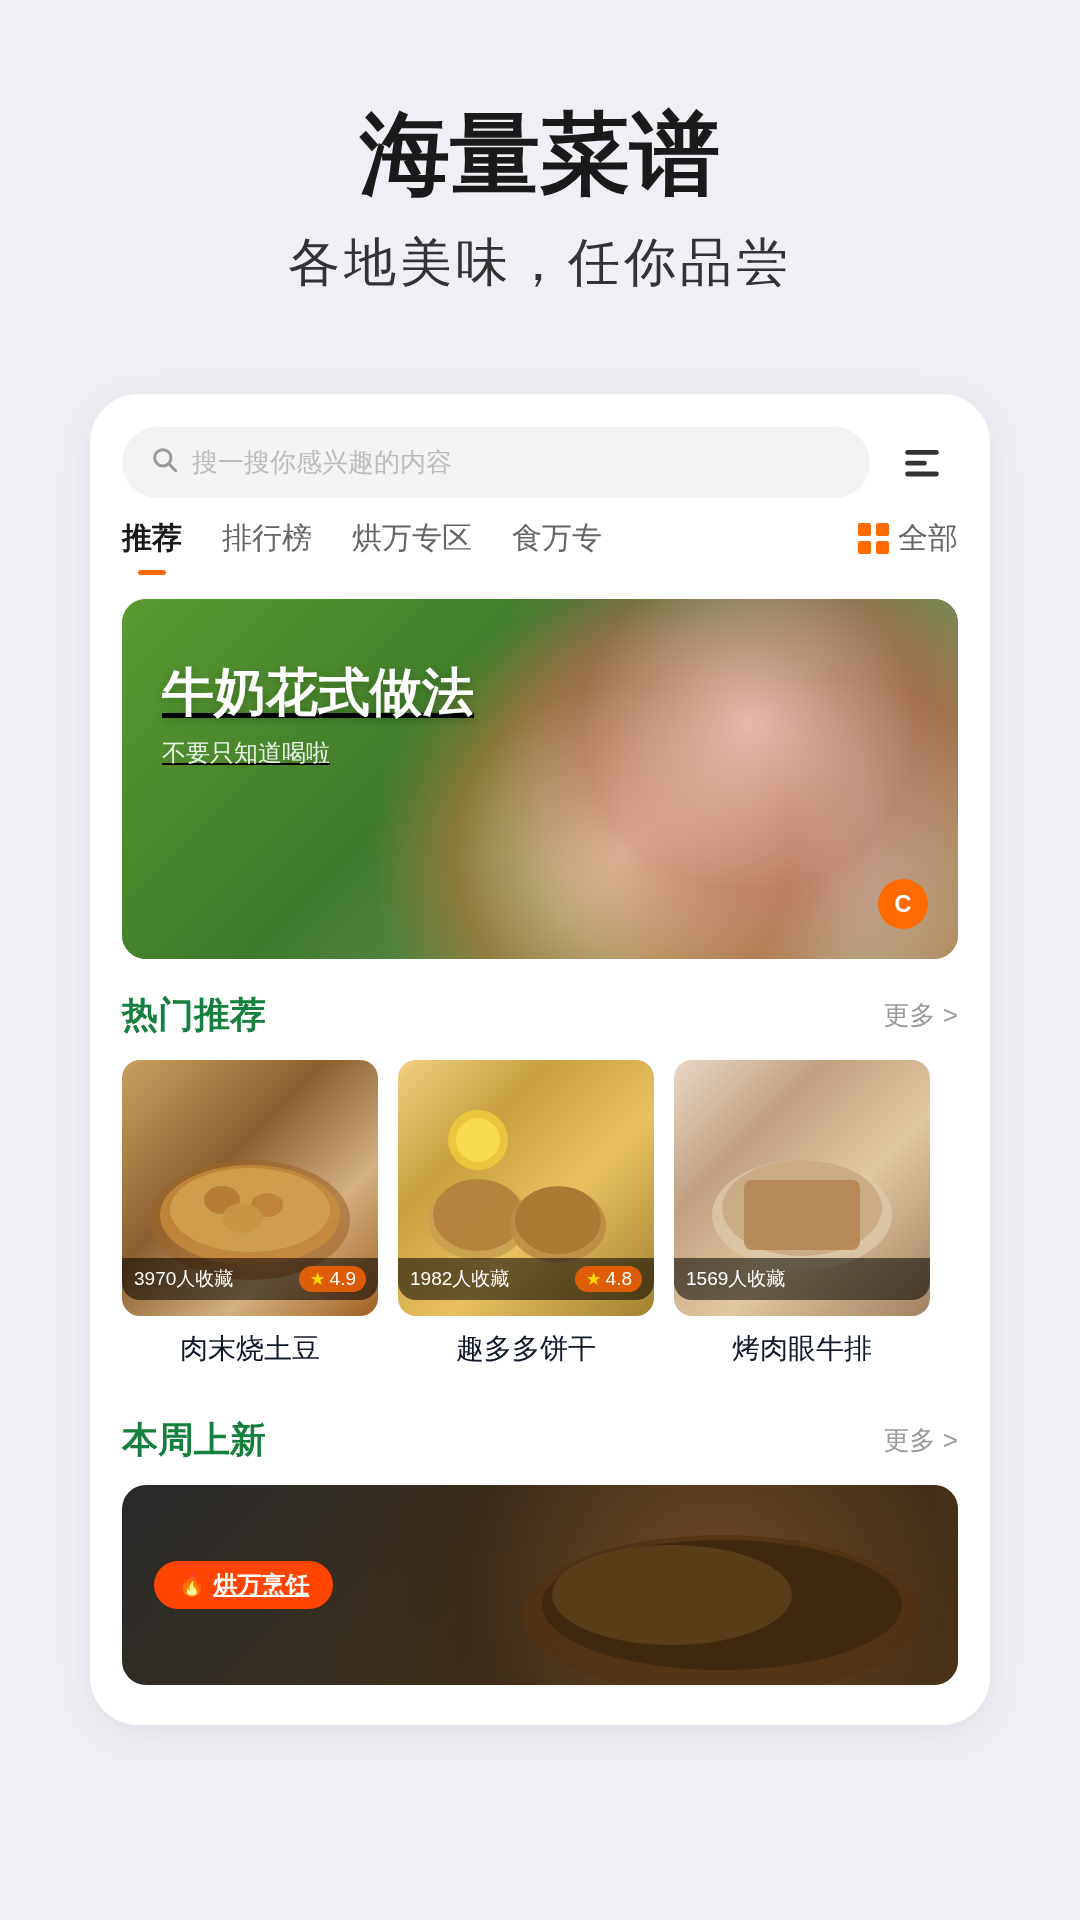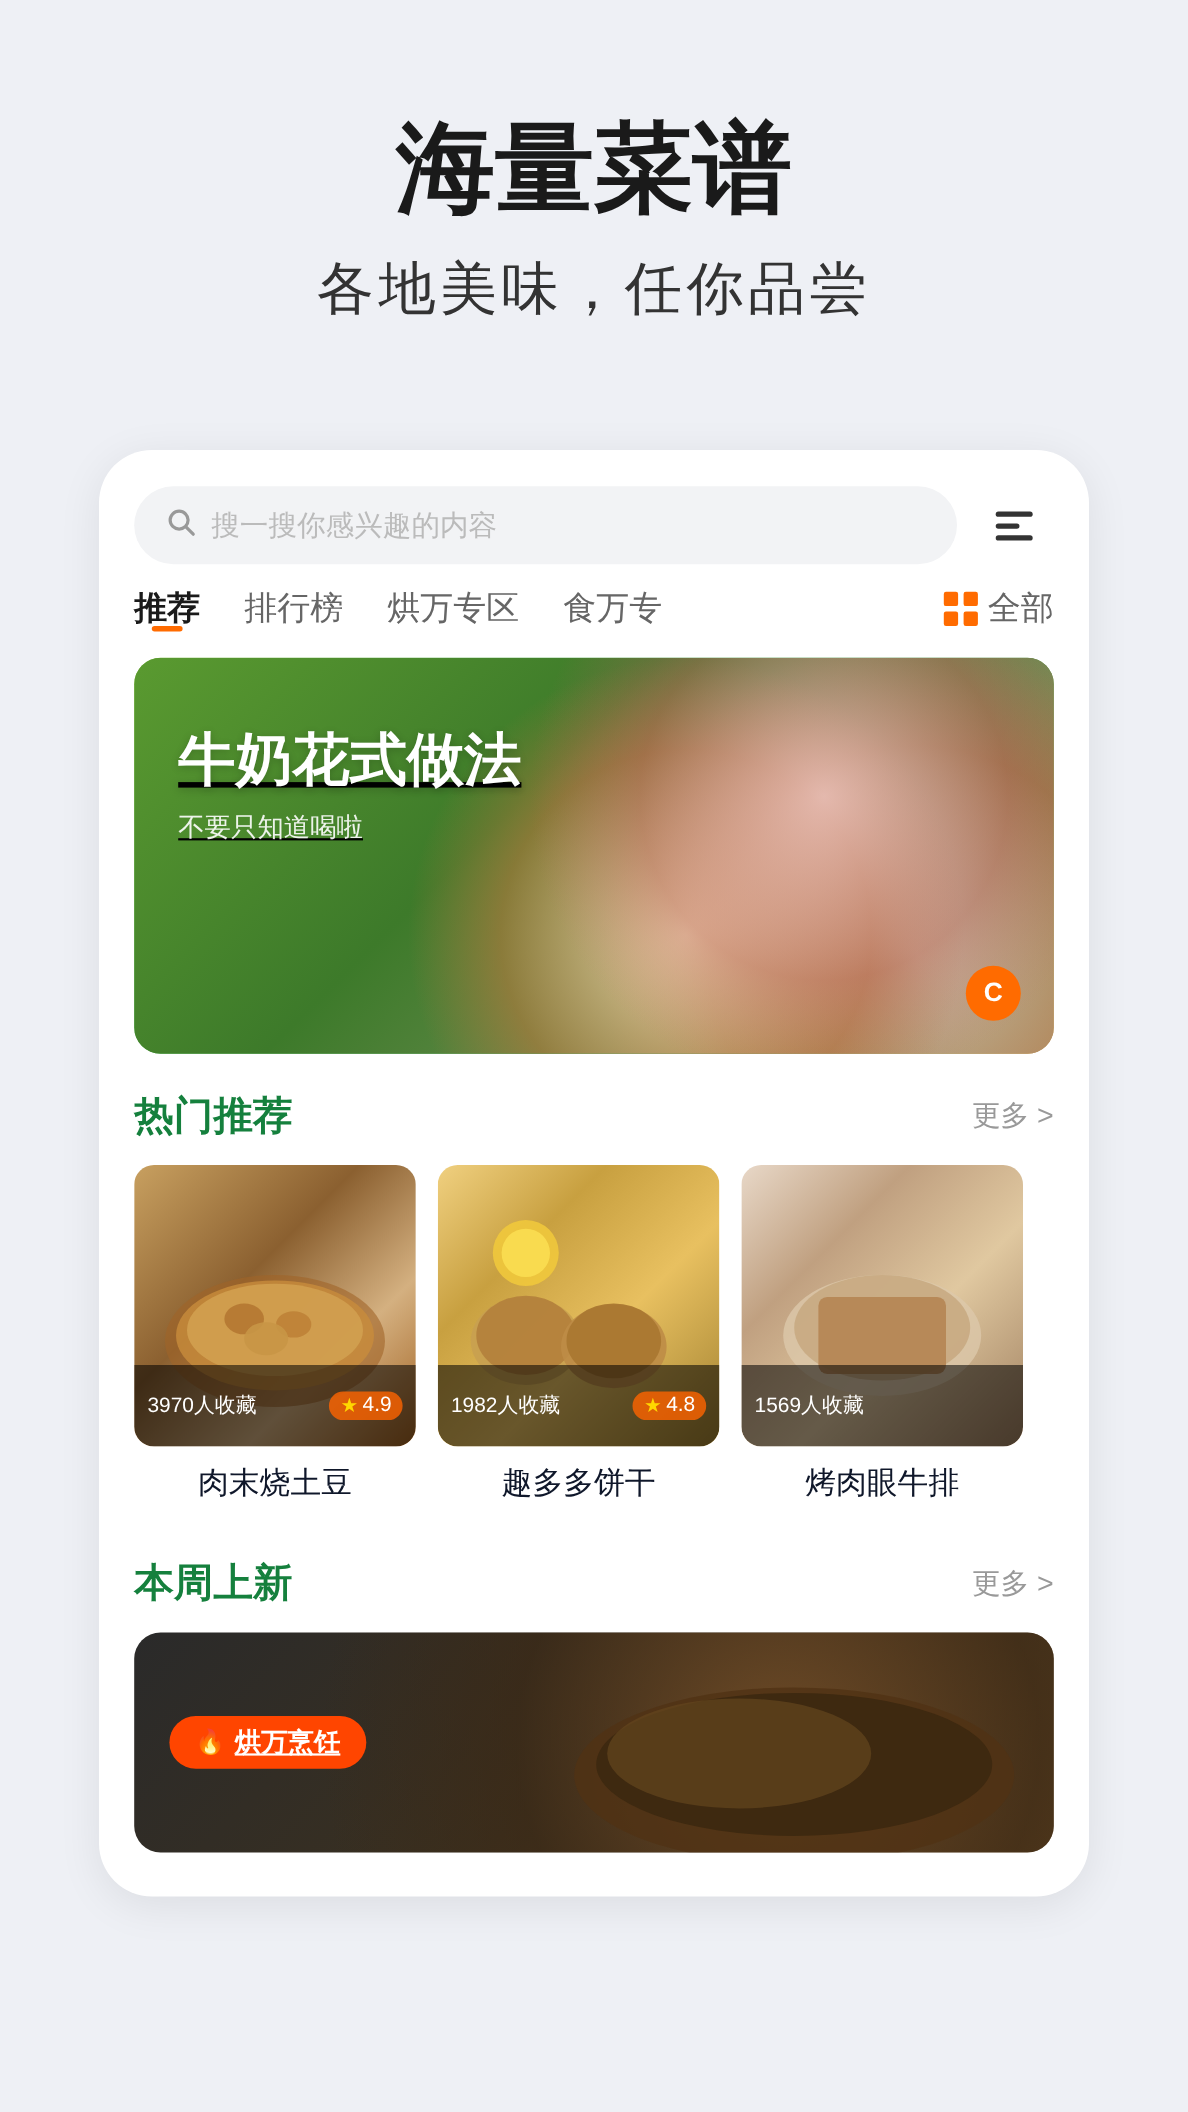--- a/index.html
+++ b/index.html
@@ -34,21 +34,21 @@
       font-weight: 400;
       color: #333;
       letter-spacing: 4px;
     }
 
     .app-card {
       width: 900px;
       background: #fff;
       border-radius: 48px;
       overflow: hidden;
-      margin-top: 51px;
+      margin-top: 36px;
       padding-bottom: 40px;
       box-shadow: 0 8px 40px rgba(0,0,0,0.08);
     }
 
     .search-bar-row {
       display: flex;
       align-items: center;
       padding: 32px 32px 20px;
       gap: 16px;
     }
@@ -91,21 +91,21 @@
       display: flex;
       align-items: center;
       padding: 0 32px 24px;
       gap: 40px;
     }
 
     .nav-tab {
       font-size: 30px;
       color: #666;
       position: relative;
-      padding-bottom: 0;
+      padding-bottom: 16px;
       white-space: nowrap;
     }
 
     .nav-tab.active {
       color: #1a1a1a;
       font-weight: 700;
     }
 
     .nav-tab.active::after {
       content: '';
@@ -248,27 +248,27 @@
       width: 100%; height: 100%;
     }
 
     .recipe-img-bg-3 {
       background: linear-gradient(135deg, #e8d8c8 0%, #c0a080 30%, #e0c8a0 60%, #a08060 100%);
       width: 100%; height: 100%;
     }
 
     .recipe-badge {
       position: absolute;
-      bottom: 0;
+      bottom: 16px;
       left: 0;
       right: 0;
       background: rgba(0,0,0,0.55);
       color: #fff;
       font-size: 20px;
-      padding: 24px 12px;
+      padding: 8px 12px;
       display: flex;
       align-items: center;
       justify-content: space-between;
       border-radius: 0 0 18px 18px;
     }
 
     .badge-count {
       font-size: 19px;
     }
 

